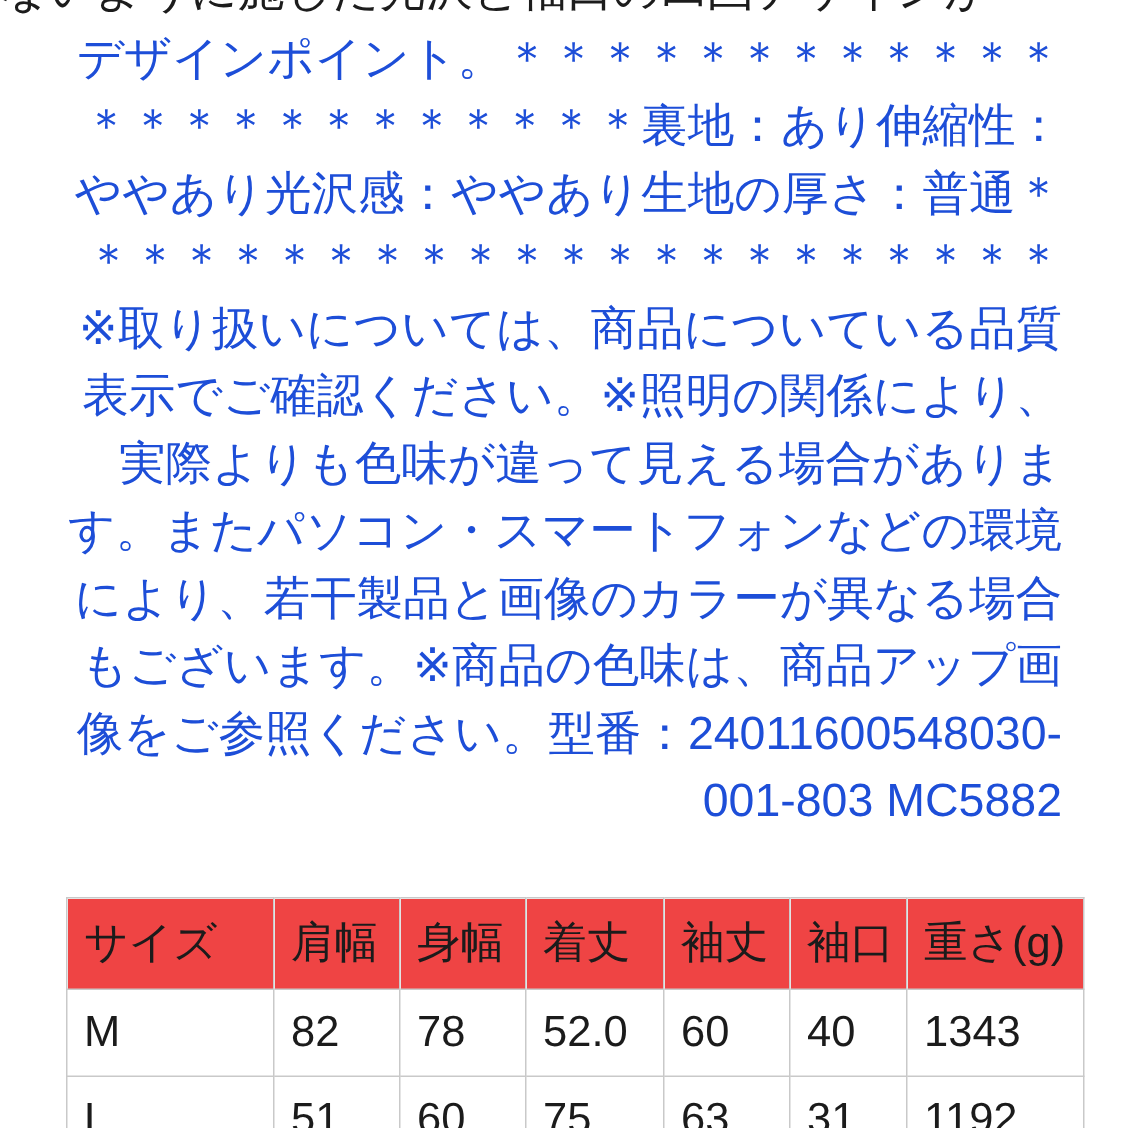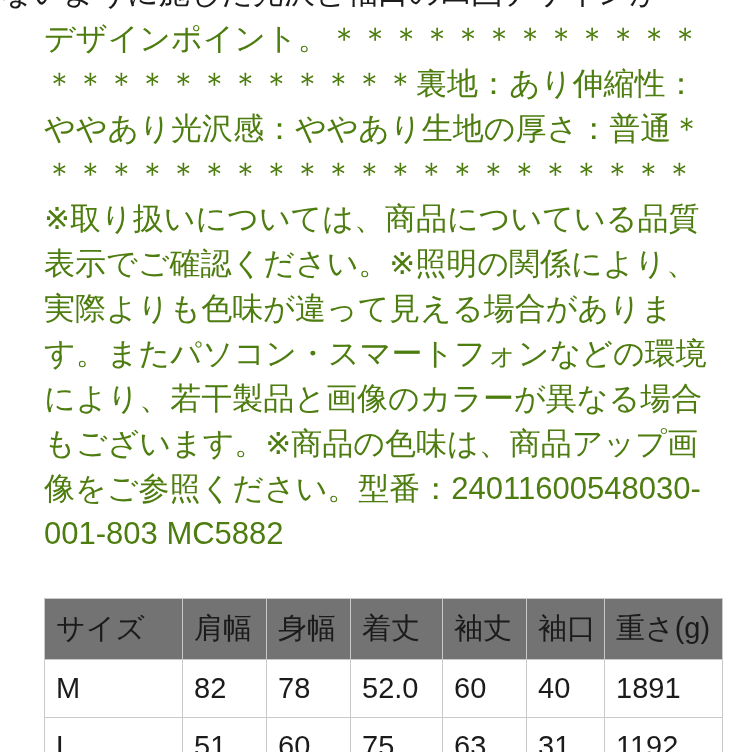--- a/index.html
+++ b/index.html
@@ -19,25 +19,25 @@
     width: 752px;
     height: 752px;
     background: #ffffff;
     box-sizing: border-box;
     padding: 0 44px;
   }
   .description {
     font-size: 31px;
     line-height: 45px;
     letter-spacing: 0px;
-    text-align: left;
+    text-align: right;
     word-break: break-all;
     margin: 0;
     padding-top: 0;
-    color: #4d7c0f;
+    color: #1d4ed8;
   }
   .spacer {
     height: 42px;
   }
   table.size-table {
     border-collapse: collapse;
     width: 642px;
     table-layout: fixed;
     font-size: 29px;
     color: #1b1b1b;
@@ -45,21 +45,21 @@
   table.size-table th,
   table.size-table td {
     border: 1px solid #c9c9c9;
     text-align: left;
     padding: 10px 11px;
     font-weight: normal;
     white-space: nowrap;
     overflow: hidden;
   }
   table.size-table thead th {
-    background: #737373;
+    background: #ef4444;
     height: 58px;
     box-sizing: border-box;
   }
   table.size-table tbody td {
     background: #ffffff;
     height: 58px;
     box-sizing: border-box;
   }
   col.c0 { width: 138px; }
   col.c1 { width: 84px; }
@@ -112,21 +112,21 @@
       </tr>
     </thead>
     <tbody>
       <tr>
         <td>M</td>
         <td>82</td>
         <td>78</td>
         <td>52.0</td>
         <td>60</td>
         <td>40</td>
-        <td>1891</td>
+        <td>1343</td>
       </tr>
       <tr>
         <td>L</td>
         <td>51</td>
         <td>60</td>
         <td>75</td>
         <td>63</td>
         <td>31</td>
         <td>1192</td>
       </tr>

